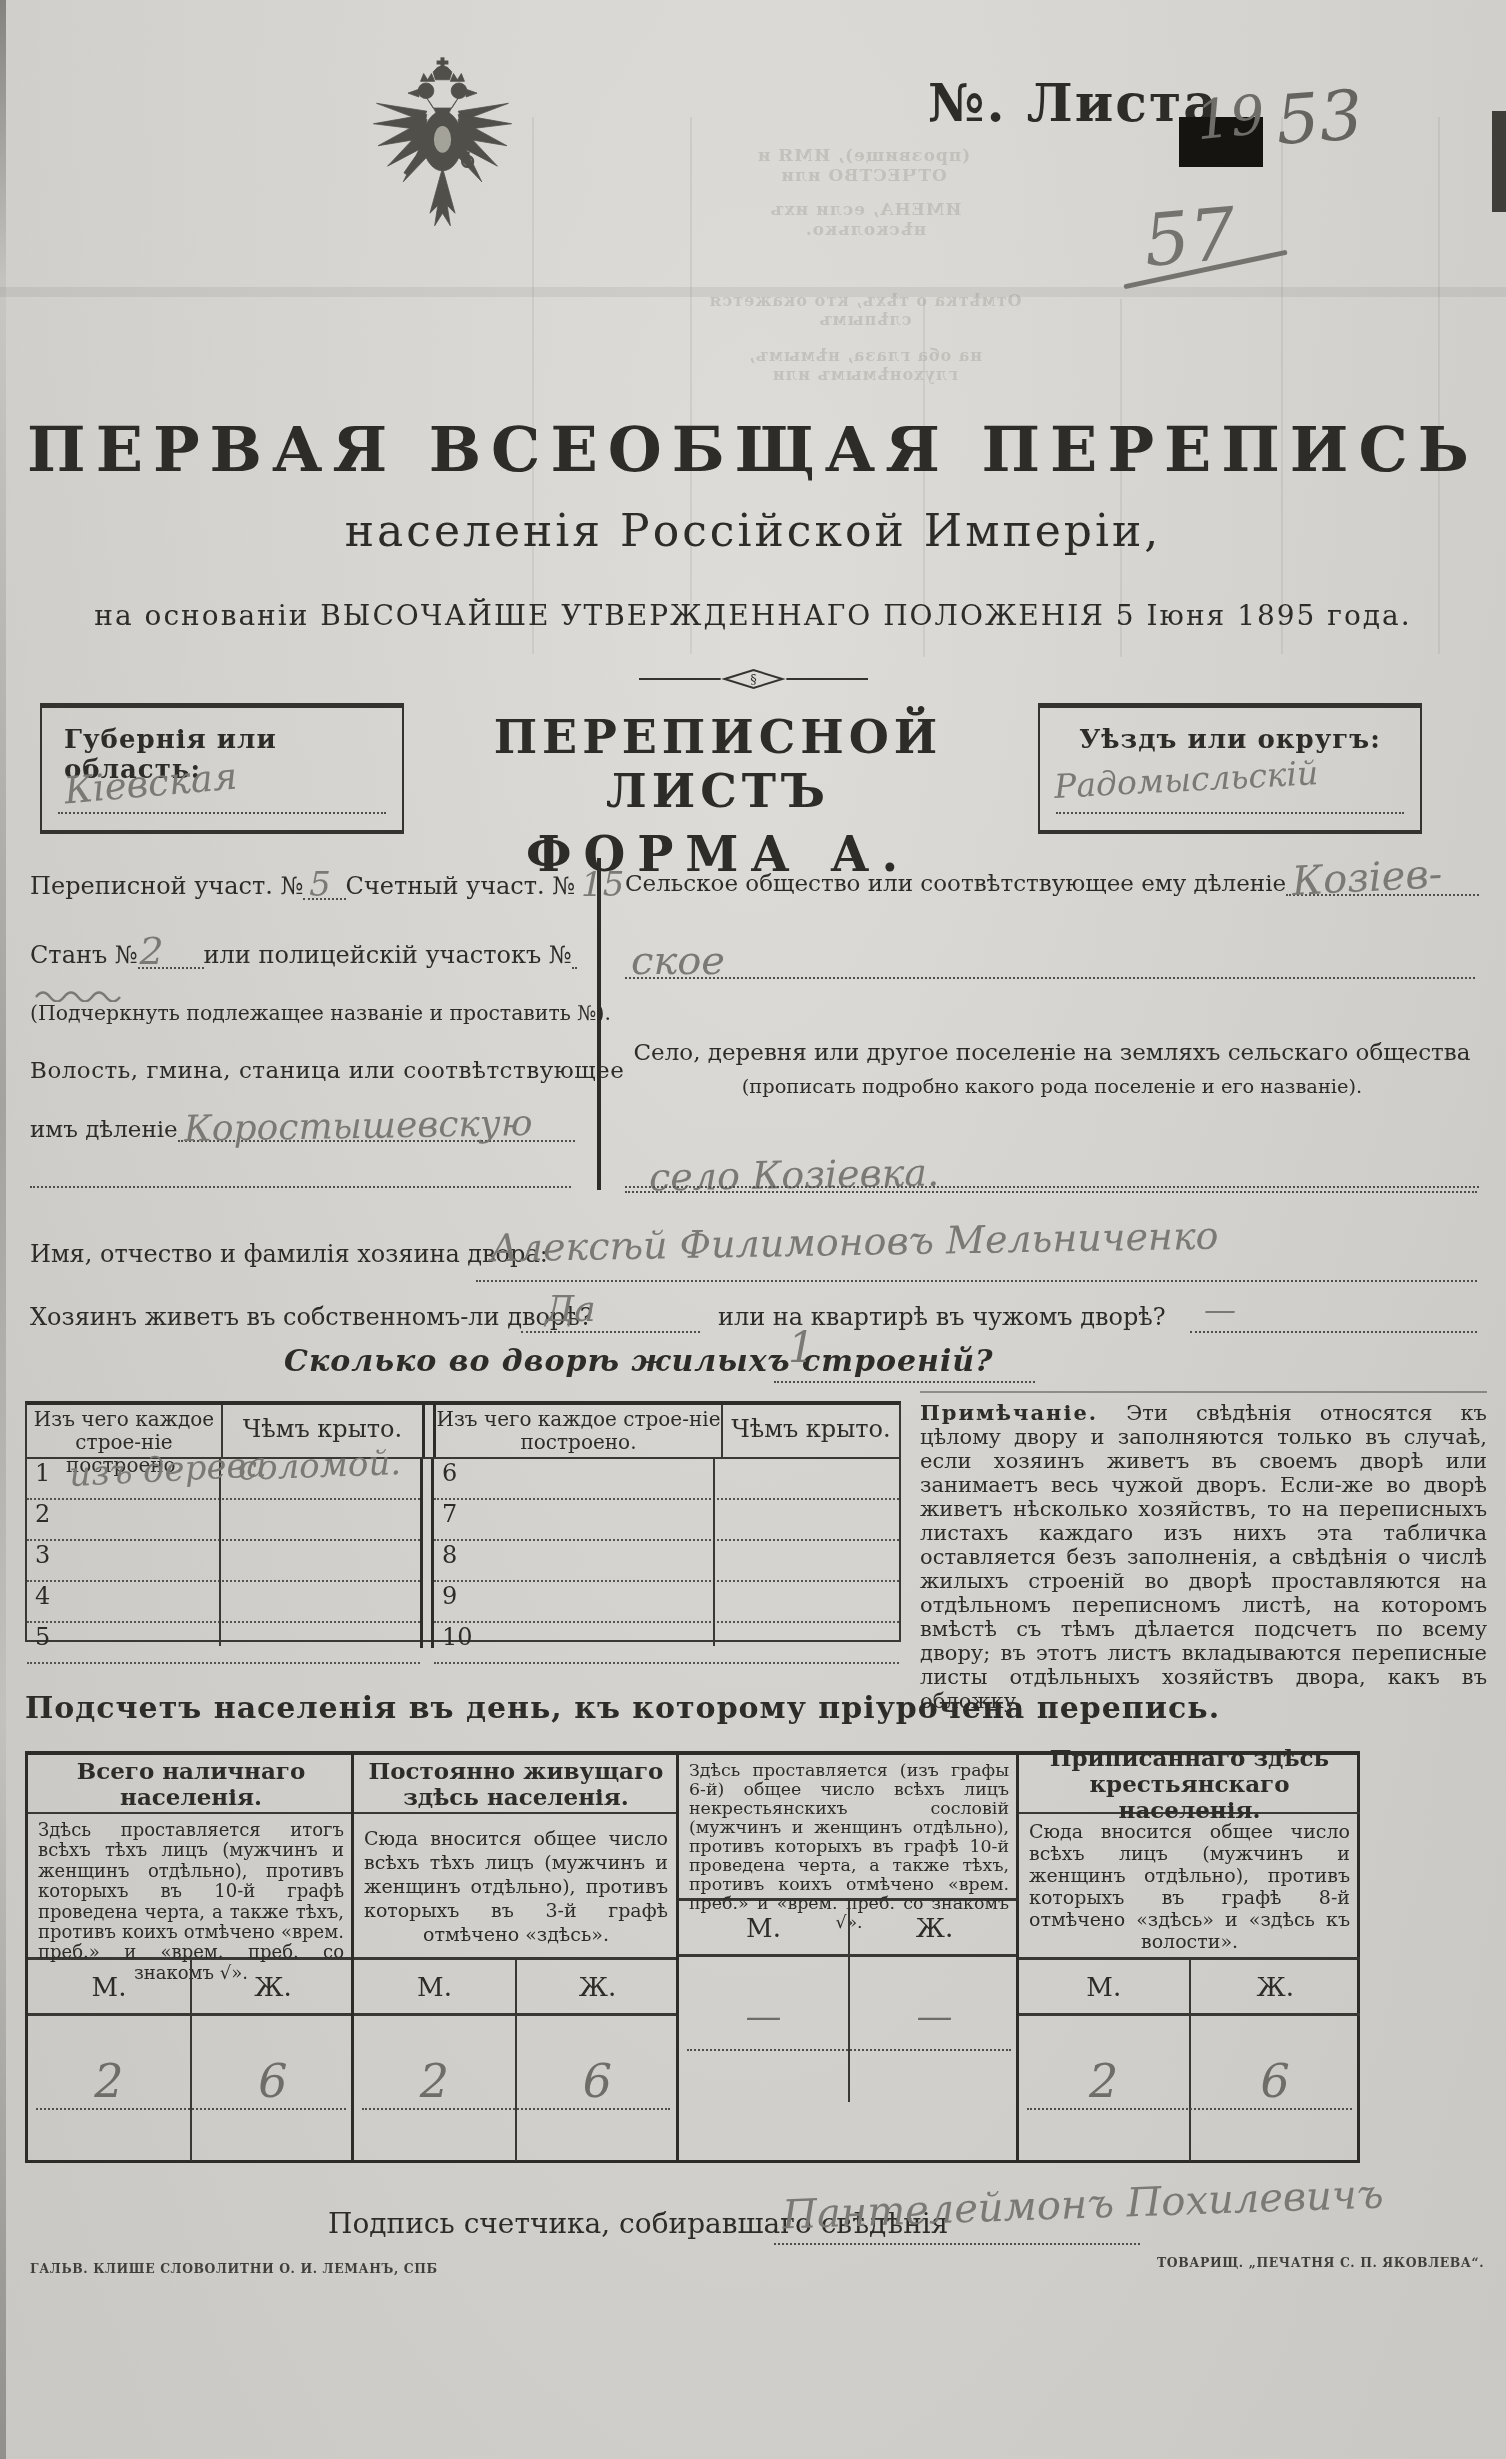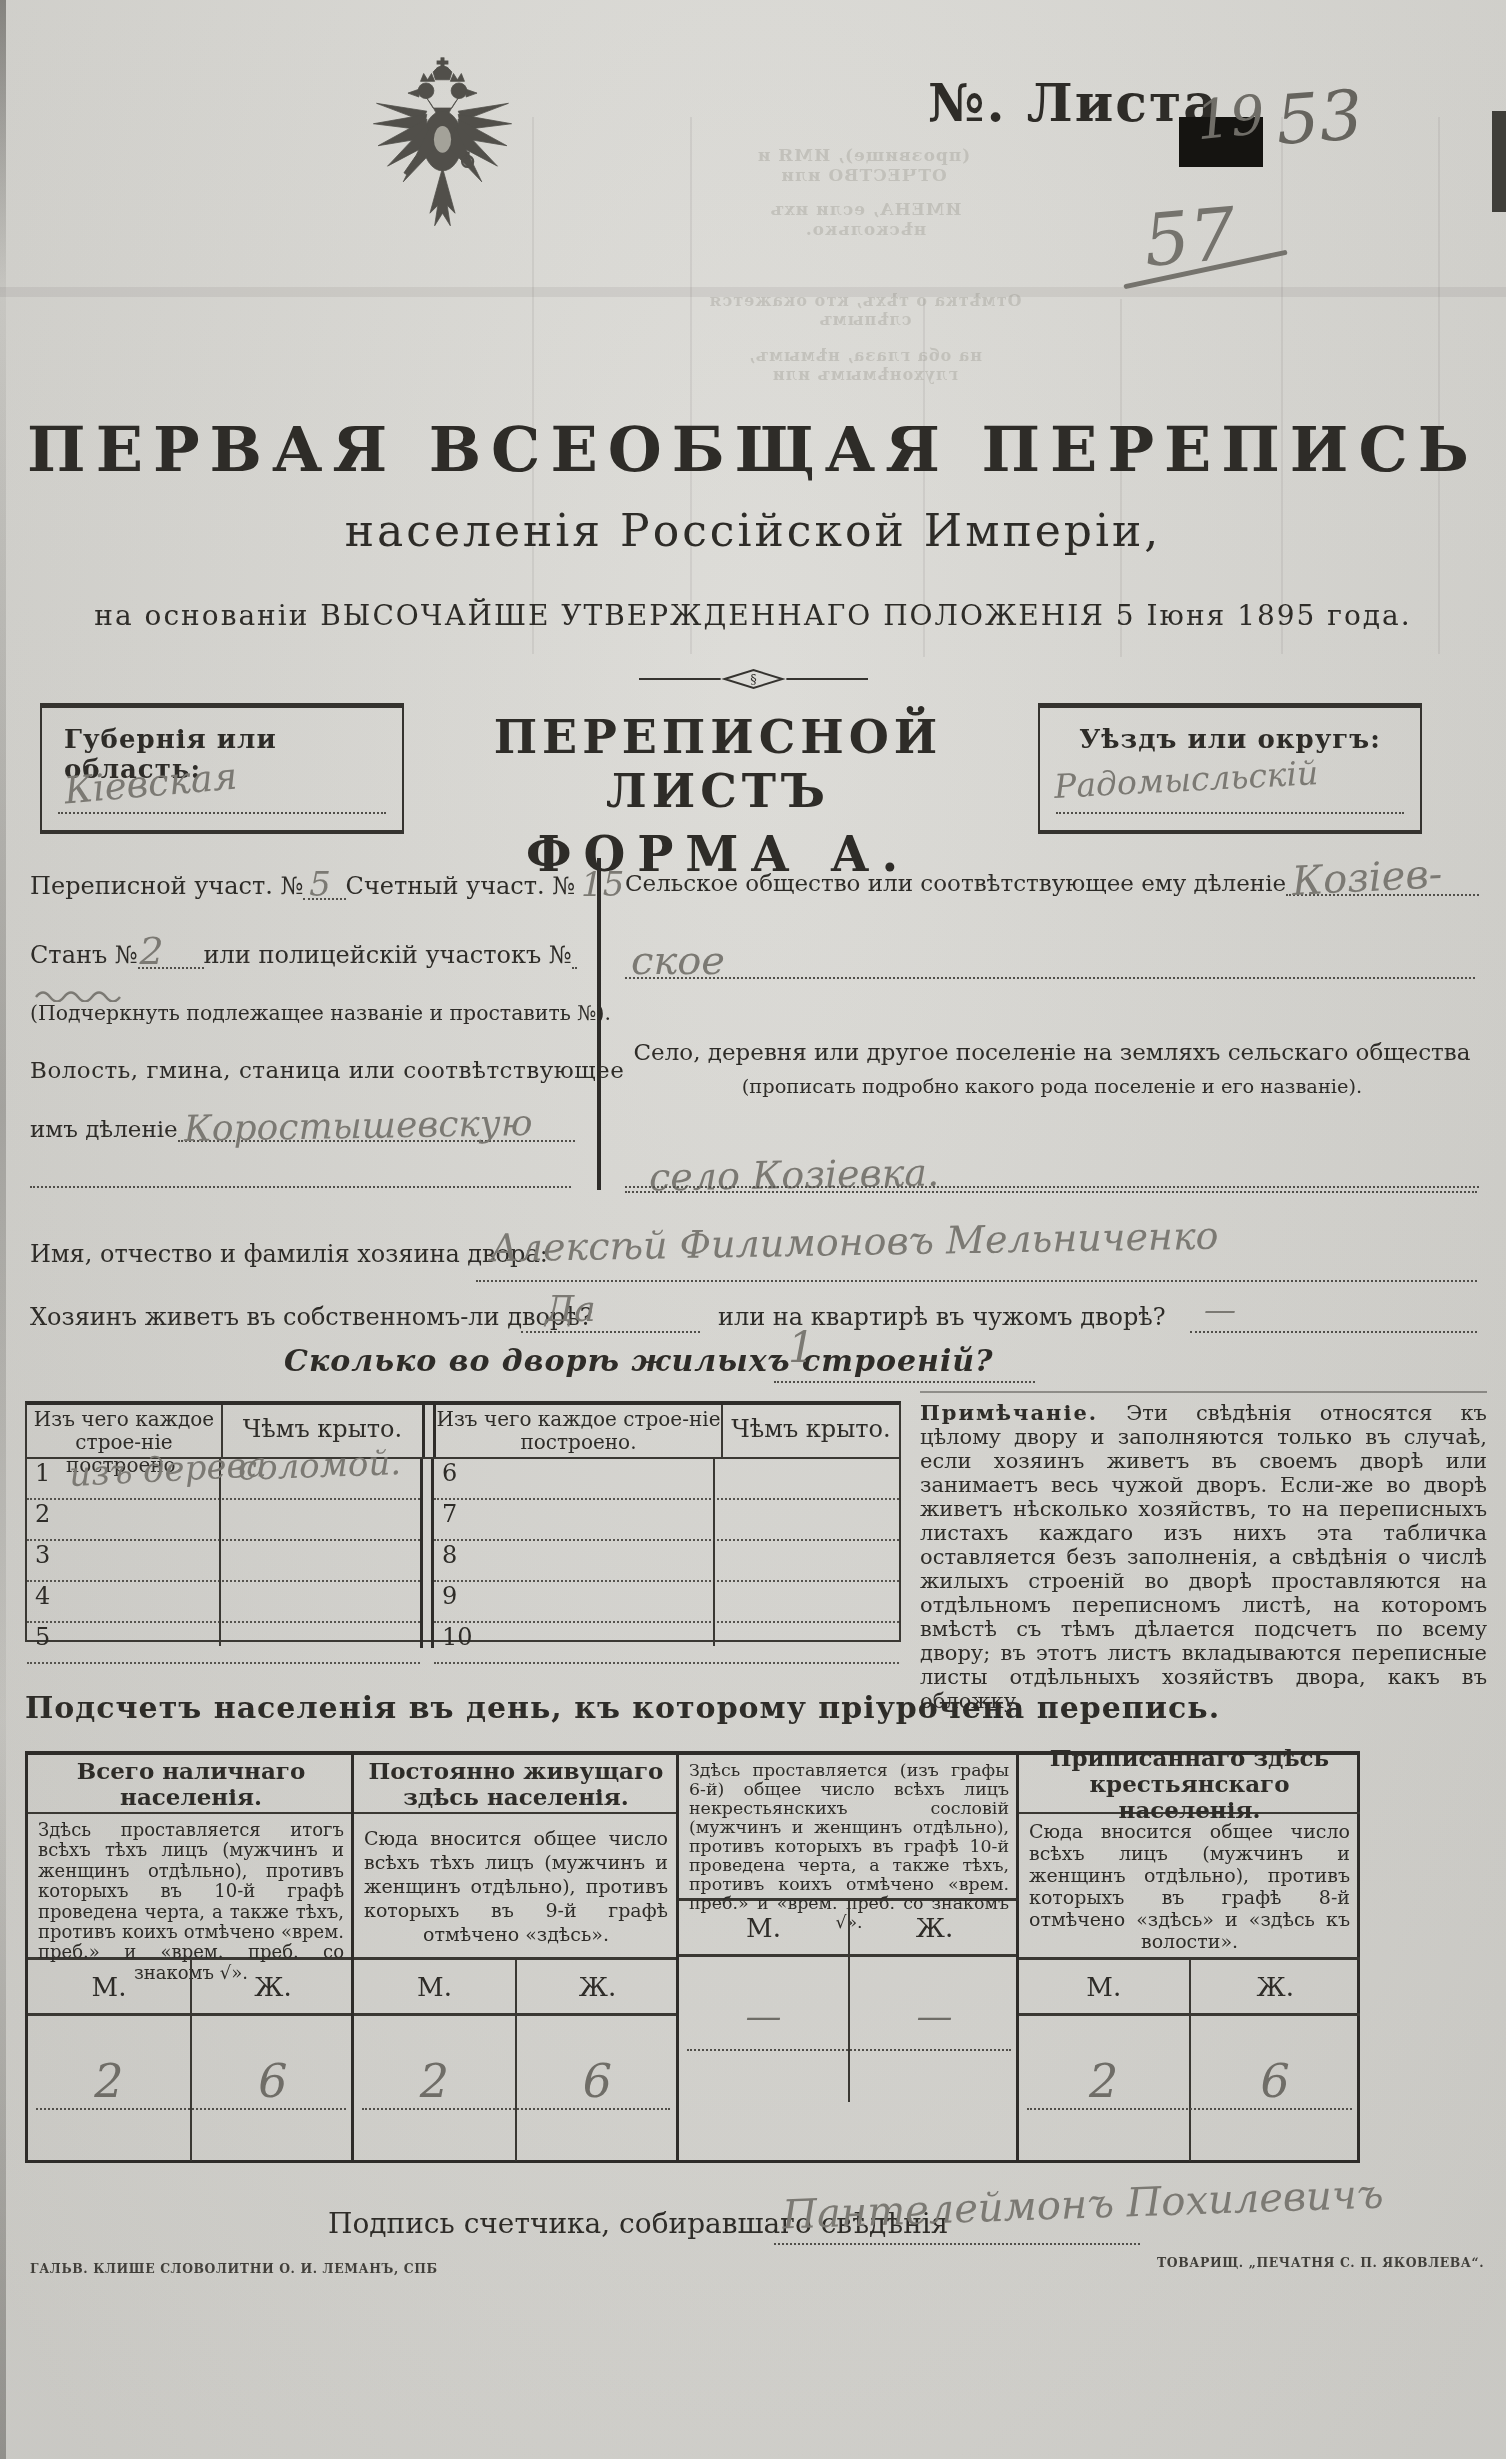--- a/index.html
+++ b/index.html
@@ -281,21 +281,21 @@
           </div>
         <div class="val-cell">
             <span class="hw">6</span>
           </div>
         <div class="vdots"></div>
       </div>
     </div>
 
     <div class="cg" style="left:326px;width:324px;">
       <div class="cg-h">Постоянно живущаго здѣсь населенія.</div>
-      <div class="cg-d" style="font-size:19px;line-height:24px;padding-top:12px;">Сюда вносится общее число всѣхъ тѣхъ лицъ (мужчинъ и женщинъ отдѣльно), противъ которыхъ въ 9-й графѣ отмѣчено «здѣсь».</div>
+      <div class="cg-d" style="font-size:19px;line-height:24px;padding-top:12px;">Сюда вносится общее число всѣхъ тѣхъ лицъ (мужчинъ и женщинъ отдѣльно), противъ которыхъ въ 3-й графѣ отмѣчено «здѣсь».</div>
       <div class="cg-mf">
         <div class="mf-cell">М.</div>
         <div class="mf-cell">Ж.</div>
       </div>
       <div class="cg-vals">
         <div class="val-cell">
             <span class="hw">2</span>
           </div>
         <div class="val-cell">
             <span class="hw">6</span>

